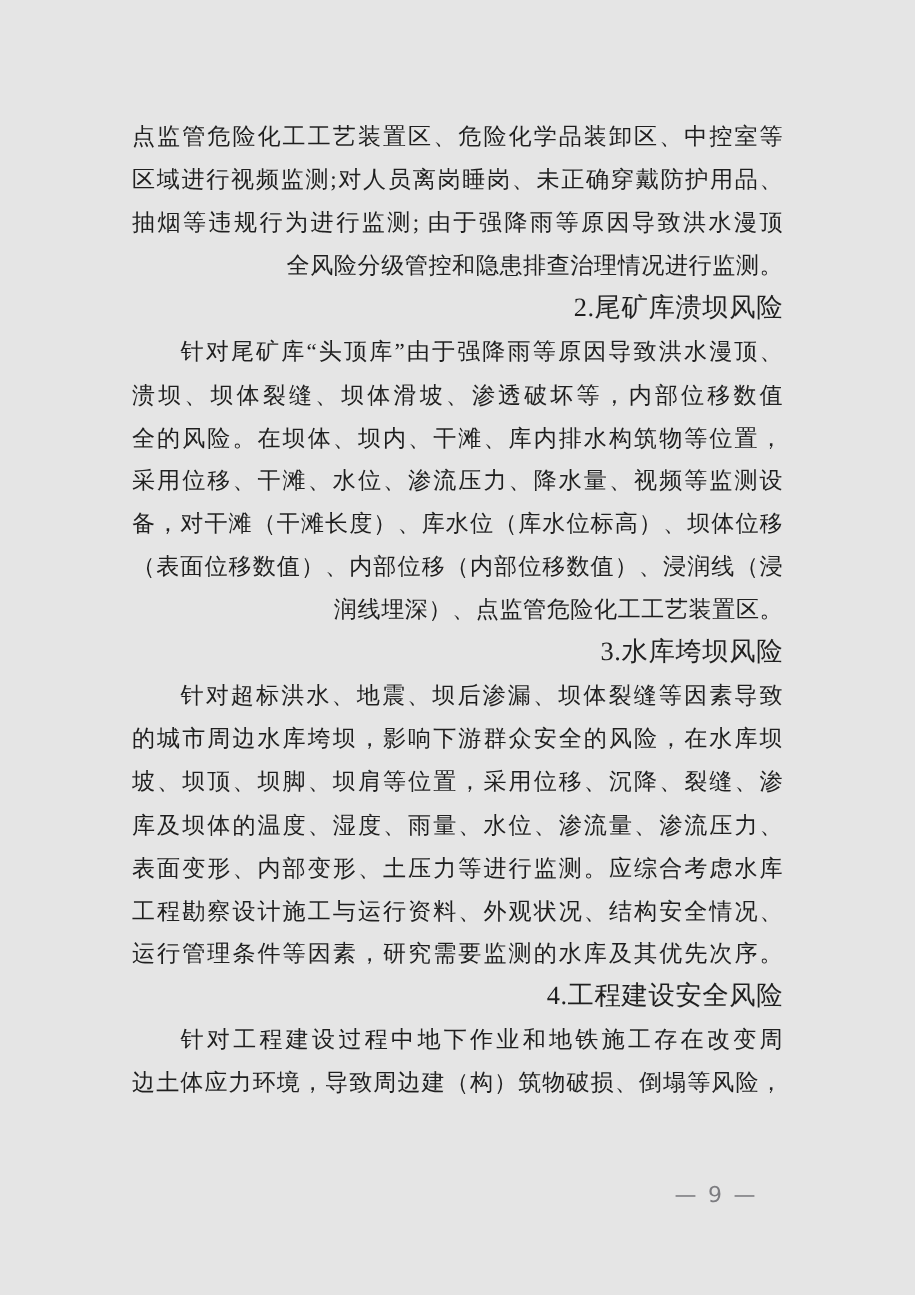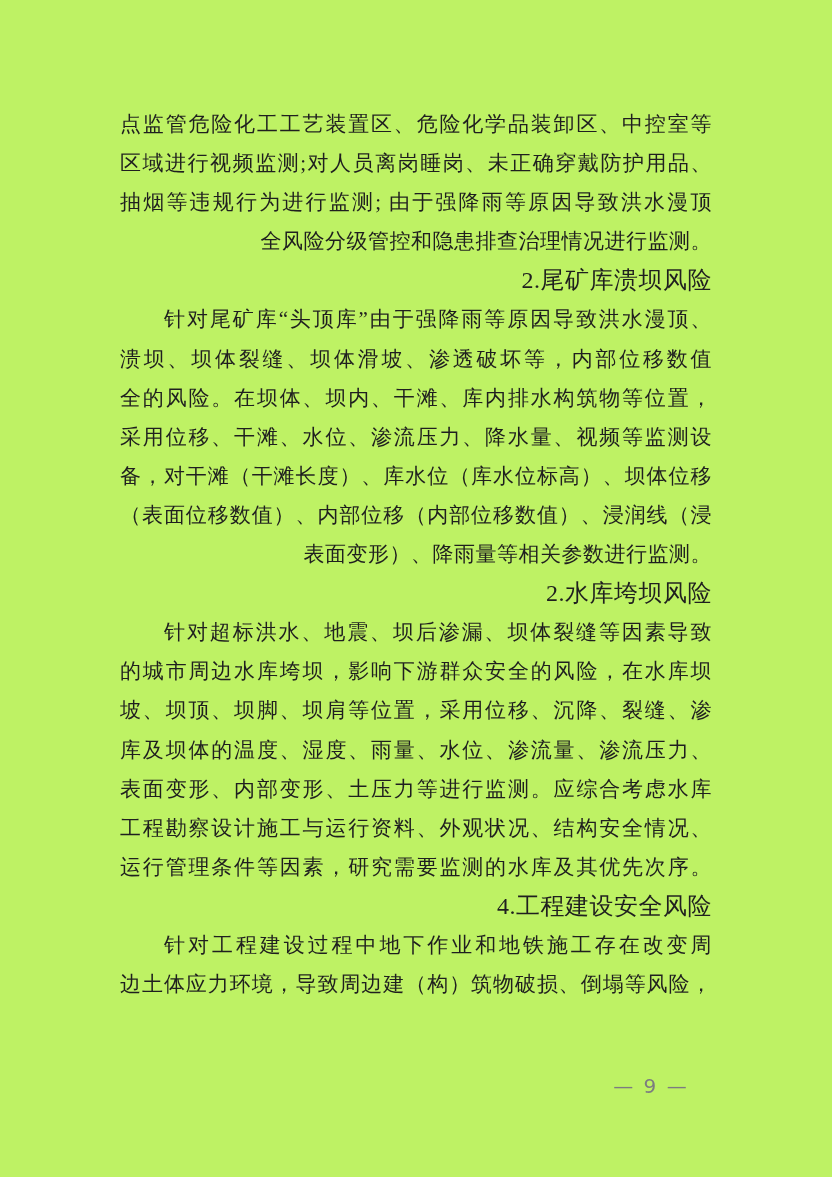--- a/index.html
+++ b/index.html
@@ -5,21 +5,21 @@
   * { margin: 0; padding: 0; box-sizing: border-box; }
   html, body {
     width: 832px;
     background: #ffffff;
     font-family: "Liberation Serif", "DejaVu Serif", serif;
   }
   .page {
     position: relative;
     width: 832px;
     height: 1177px;
-    background: #bef264;
+    background: #e5e5e5;
     overflow: hidden;
   }
   .text-block {
     position: absolute;
     left: 120px;
     top: 105px;
     width: 592px;
   }
   .line {
     height: 39.1px;
@@ -68,22 +68,22 @@
       <div class="line fill">区域进行视频监测;对人员离岗睡岗、未正确穿戴防护用品、</div>
       <div class="line fill">抽烟等违规行为进行监测; 由于强降雨等原因导致洪水漫顶</div>
       <div class="line no-fill">全风险分级管控和隐患排查治理情况进行监测。</div>
       <div class="line heading indent no-fill">2.尾矿库溃坝风险</div>
       <div class="line indent fill">针对尾矿库“头顶库”由于强降雨等原因导致洪水漫顶、</div>
       <div class="line fill">溃坝、坝体裂缝、坝体滑坡、渗透破坏等，内部位移数值</div>
       <div class="line fill">全的风险。在坝体、坝内、干滩、库内排水构筑物等位置，</div>
       <div class="line fill">采用位移、干滩、水位、渗流压力、降水量、视频等监测设</div>
       <div class="line fill">备，对干滩（干滩长度）、库水位（库水位标高）、坝体位移</div>
       <div class="line fill">（表面位移数值）、内部位移（内部位移数值）、浸润线（浸</div>
-      <div class="line no-fill">表面变形）、降雨量等相关参数进行监测。</div>
-      <div class="line heading indent no-fill">2.水库垮坝风险</div>
+      <div class="line no-fill">润线埋深）、点监管危险化工工艺装置区。</div>
+      <div class="line heading indent no-fill">3.水库垮坝风险</div>
       <div class="line indent fill">针对超标洪水、地震、坝后渗漏、坝体裂缝等因素导致</div>
       <div class="line fill">的城市周边水库垮坝，影响下游群众安全的风险，在水库坝</div>
       <div class="line fill">坡、坝顶、坝脚、坝肩等位置，采用位移、沉降、裂缝、渗</div>
       <div class="line fill">库及坝体的温度、湿度、雨量、水位、渗流量、渗流压力、</div>
       <div class="line fill">表面变形、内部变形、土压力等进行监测。应综合考虑水库</div>
       <div class="line fill">工程勘察设计施工与运行资料、外观状况、结构安全情况、</div>
       <div class="line fill">运行管理条件等因素，研究需要监测的水库及其优先次序。</div>
       <div class="line heading indent no-fill">4.工程建设安全风险</div>
       <div class="line indent fill">针对工程建设过程中地下作业和地铁施工存在改变周</div>
       <div class="line fill">边土体应力环境，导致周边建（构）筑物破损、倒塌等风险，</div>

